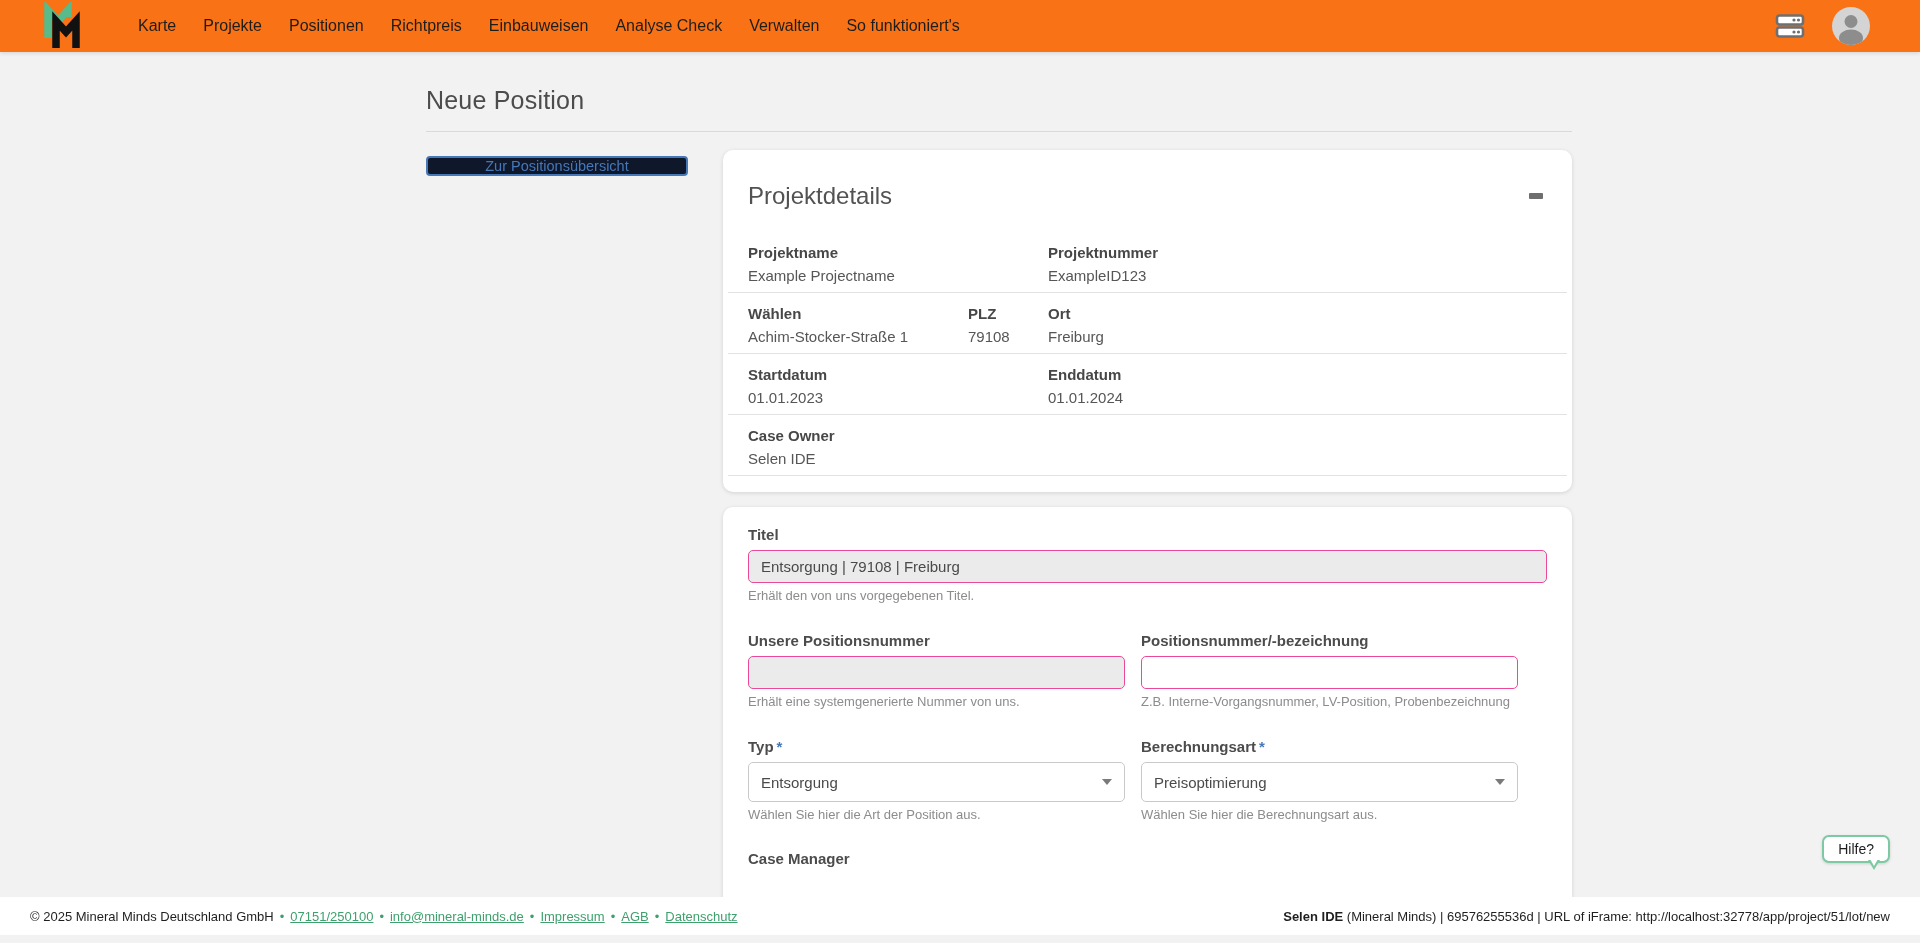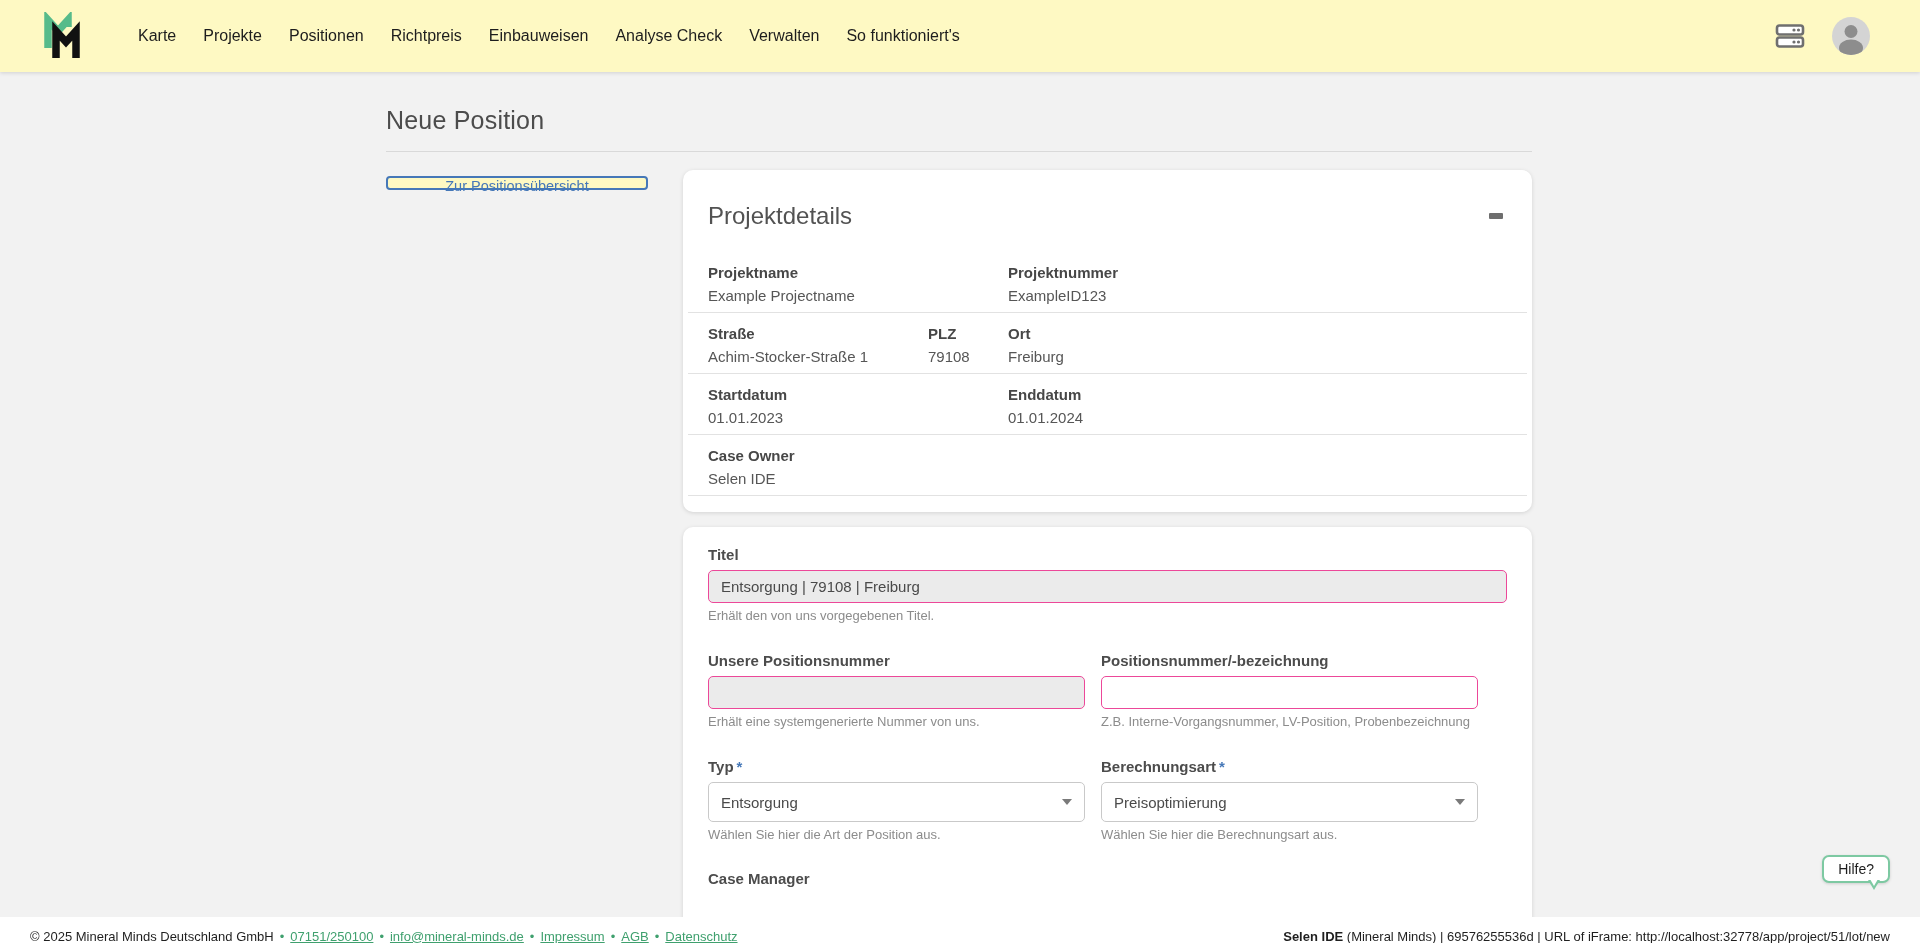--- a/index.html
+++ b/index.html
@@ -1,36 +1,36 @@
 <!DOCTYPE html>
 <html><head>
 <meta charset="utf-8">
 <style>
   * { margin:0; padding:0; box-sizing:border-box; }
   html,body { width:1920px; height:943px; overflow:hidden;
     font-family:"Liberation Sans", sans-serif; background:#f2f2f2; }
 
   
-  .navbar { height:72px; background:#fef9c3; display:flex; align-items:center;
+  .navbar { height:52px; background:#f97316; display:flex; align-items:center;
     position:relative; z-index:5; box-shadow:0 1px 4px rgba(0,0,0,.14); padding:0 50px 0 42px; }
   .logo { width:44px; height:48px; margin-right:52px; cursor:pointer; }
   .nav-menu { display:flex; align-items:center; gap:27px; }
   .nav-item { font-size:16px; font-weight:500; color:#1d1d1d; text-decoration:none;
     cursor:pointer; white-space:nowrap; }
   .nav-right { margin-left:auto; display:flex; align-items:center; gap:26px; }
   .icon-btn { background:none; border:none; cursor:pointer; display:flex; align-items:center; }
 
   
-  .main { position:relative; height:845px; overflow:hidden; background:#f2f2f2; }
+  .main { position:relative; height:845px; overflow:hidden; background:#f2f2f2;padding-left:40px; }
   .content { margin-left:386px; width:1146px; padding-top:34px; }
   .page-title { font-size:25px; font-weight:500; color:#4c4c4c; letter-spacing:.2px; }
   .title-divider { border:none; border-top:1px solid #d9d9d9; margin-top:16px; }
   .content-row { display:flex; margin-top:18px; }
   .left-col { width:297px; flex:none; padding-top:6px; }
-  .btn-outline { display:block; width:262px; height:14px; background:#fef9c3;
+  .btn-outline { display:block; width:262px; height:20px; background:#0f172a;
     border:2px solid #4678b8; border-radius:4px; color:#4678b8; font-size:14.5px;
     font-family:"Liberation Sans", sans-serif; cursor:pointer; }
   .right-col { flex:1; display:flex; flex-direction:column; }
 
   .card { background:#ffffff; border-radius:10px; box-shadow:0 1px 4px rgba(0,0,0,.13); }
   .card-details { padding:30px 25px 16px 25px; }
   .card-head { display:flex; align-items:center; justify-content:space-between; height:32px; }
   .card-title { font-size:24px; font-weight:400; color:#525252; }
   .collapse-btn { width:22px; height:22px; border:none; background:none; cursor:pointer;
     display:flex; align-items:center; justify-content:center; }
@@ -157,21 +157,21 @@
                 <div class="dvalue">Example Projectname</div>
               </div>
               <div class="dcell c3">
                 <div class="dlabel">Projektnummer</div>
                 <div class="dvalue">ExampleID123</div>
               </div>
             </div>
 
             <div class="detail-row">
               <div class="dcell c1">
-                <div class="dlabel">Straße</div>
+                <div class="dlabel">Wählen</div>
                 <div class="dvalue">Achim-Stocker-Straße 1</div>
               </div>
               <div class="dcell c2">
                 <div class="dlabel">PLZ</div>
                 <div class="dvalue">79108</div>
               </div>
               <div class="dcell c3">
                 <div class="dlabel">Ort</div>
                 <div class="dvalue">Freiburg</div>
               </div>

